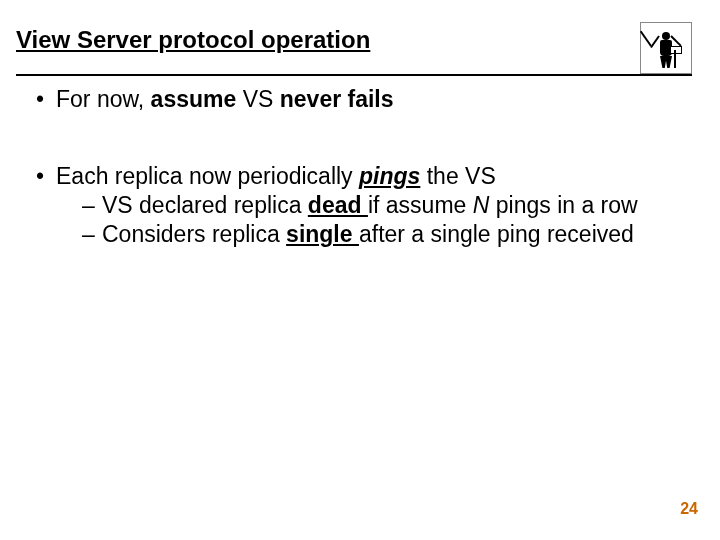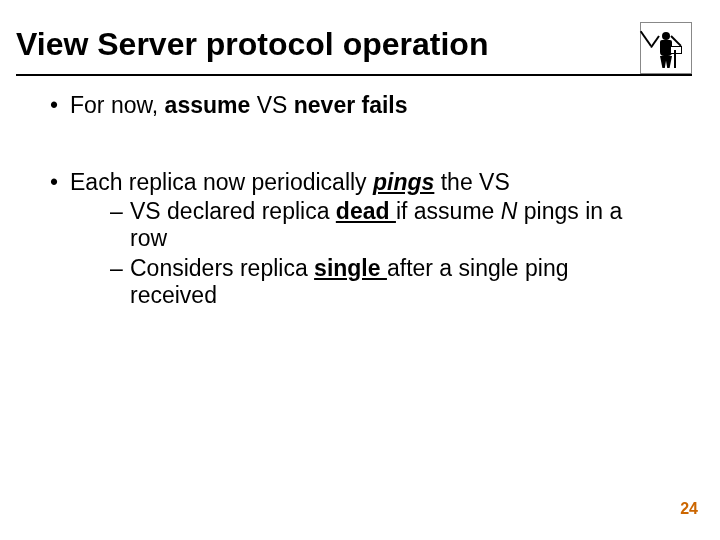--- a/index.html
+++ b/index.html
@@ -7,44 +7,45 @@
     width:720px;height:540px;
     background:#fff;
     font-family:Arial,Helvetica,sans-serif;
     color:#000;
     position:relative;
     overflow:hidden;
   }
   .slide{box-sizing:border-box;padding:26px 28px 0 16px;position:relative;height:100%}
   .title-row{display:flex;align-items:flex-start;justify-content:space-between}
   .title{
-    font-size:32px;
+    font-size:24px;
     font-weight:bold;
     margin:0 0 6px 0;
     letter-spacing:0;
+    text-decoration:underline;
   }
   .rule{border:0;border-top:2px solid #000;margin:0 0 10px 0}
   .icon-box{
     width:50px;height:50px;
     border:1px solid #888;
     margin-top:-4px;
     display:flex;align-items:center;justify-content:center;
     background:#fff;
   }
   .conductor{position:relative;width:40px;height:44px}
   .baton{position:absolute;width:2px;height:18px;background:#000;left:4px;top:2px;transform:rotate(-35deg);transform-origin:bottom}
   .arm-l{position:absolute;width:2px;height:14px;background:#000;left:12px;top:10px;transform:rotate(35deg);transform-origin:top}
   .arm-r{position:absolute;width:2px;height:14px;background:#000;left:24px;top:10px;transform:rotate(-45deg);transform-origin:top}
   .head{position:absolute;width:8px;height:8px;background:#000;border-radius:50%;left:16px;top:6px}
   .body-s{position:absolute;left:14px;top:14px;width:12px;height:16px;background:#000;border-radius:2px 2px 4px 4px}
   .legs{position:absolute;left:14px;top:30px;width:12px;height:12px;background:#000;clip-path:polygon(0 0,100% 0,80% 100%,60% 100%,50% 40%,40% 100%,20% 100%)}
   .stand{position:absolute;left:28px;top:24px;width:2px;height:18px;background:#000}
   .stand-top{position:absolute;left:24px;top:20px;width:10px;height:6px;border:1px solid #000;background:#fff}
 
-  ul{list-style:none;margin:16px;padding:0}
+  ul{list-style:none;margin:2px;padding:0}
   .lvl1{padding-left:18px;font-size:23px;line-height:1.18}
   .lvl1>li{margin-bottom:50px;position:relative;padding-left:20px}
   .lvl1>li:before{content:"•";position:absolute;left:0;top:0}
   .lvl2{padding-left:24px;font-size:23px;margin-top:2px}
   .lvl2>li{position:relative;padding-left:20px;margin-top:2px}
   .lvl2>li:before{content:"–";position:absolute;left:0;top:0}
   .b{font-weight:bold}
   .i{font-style:italic}
   .u{text-decoration:underline}
   .accent{color:#cc6600}

